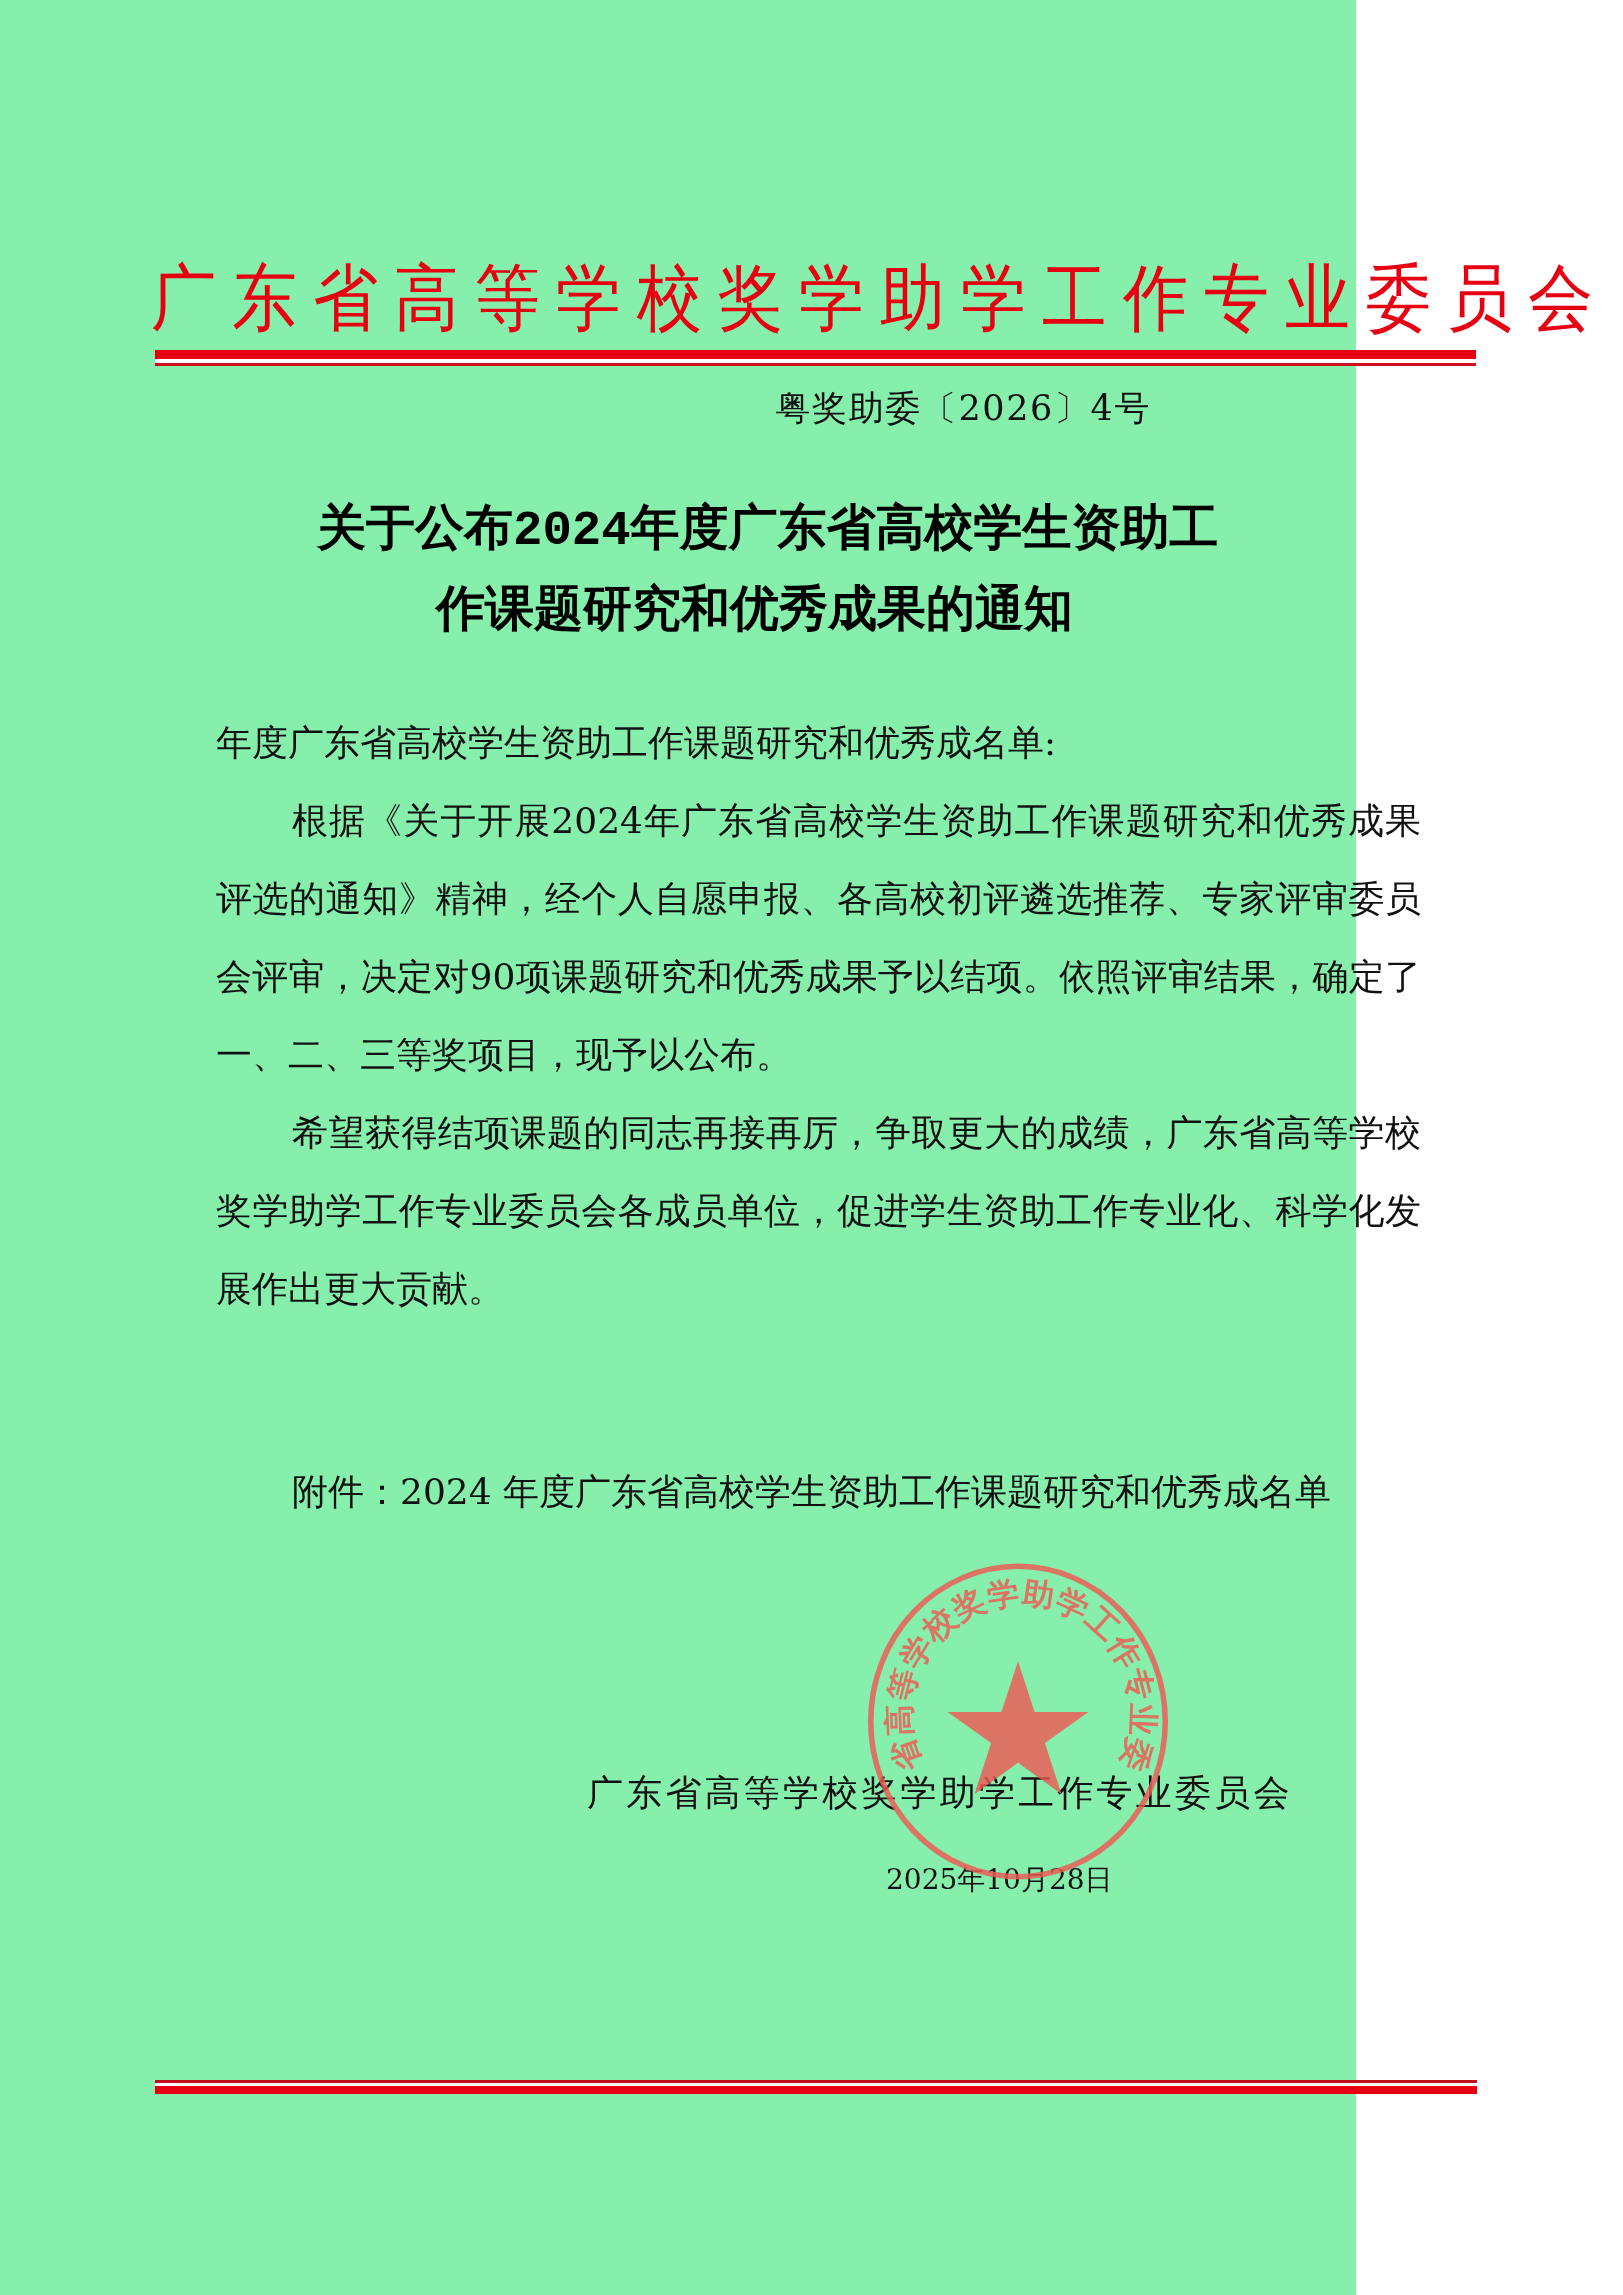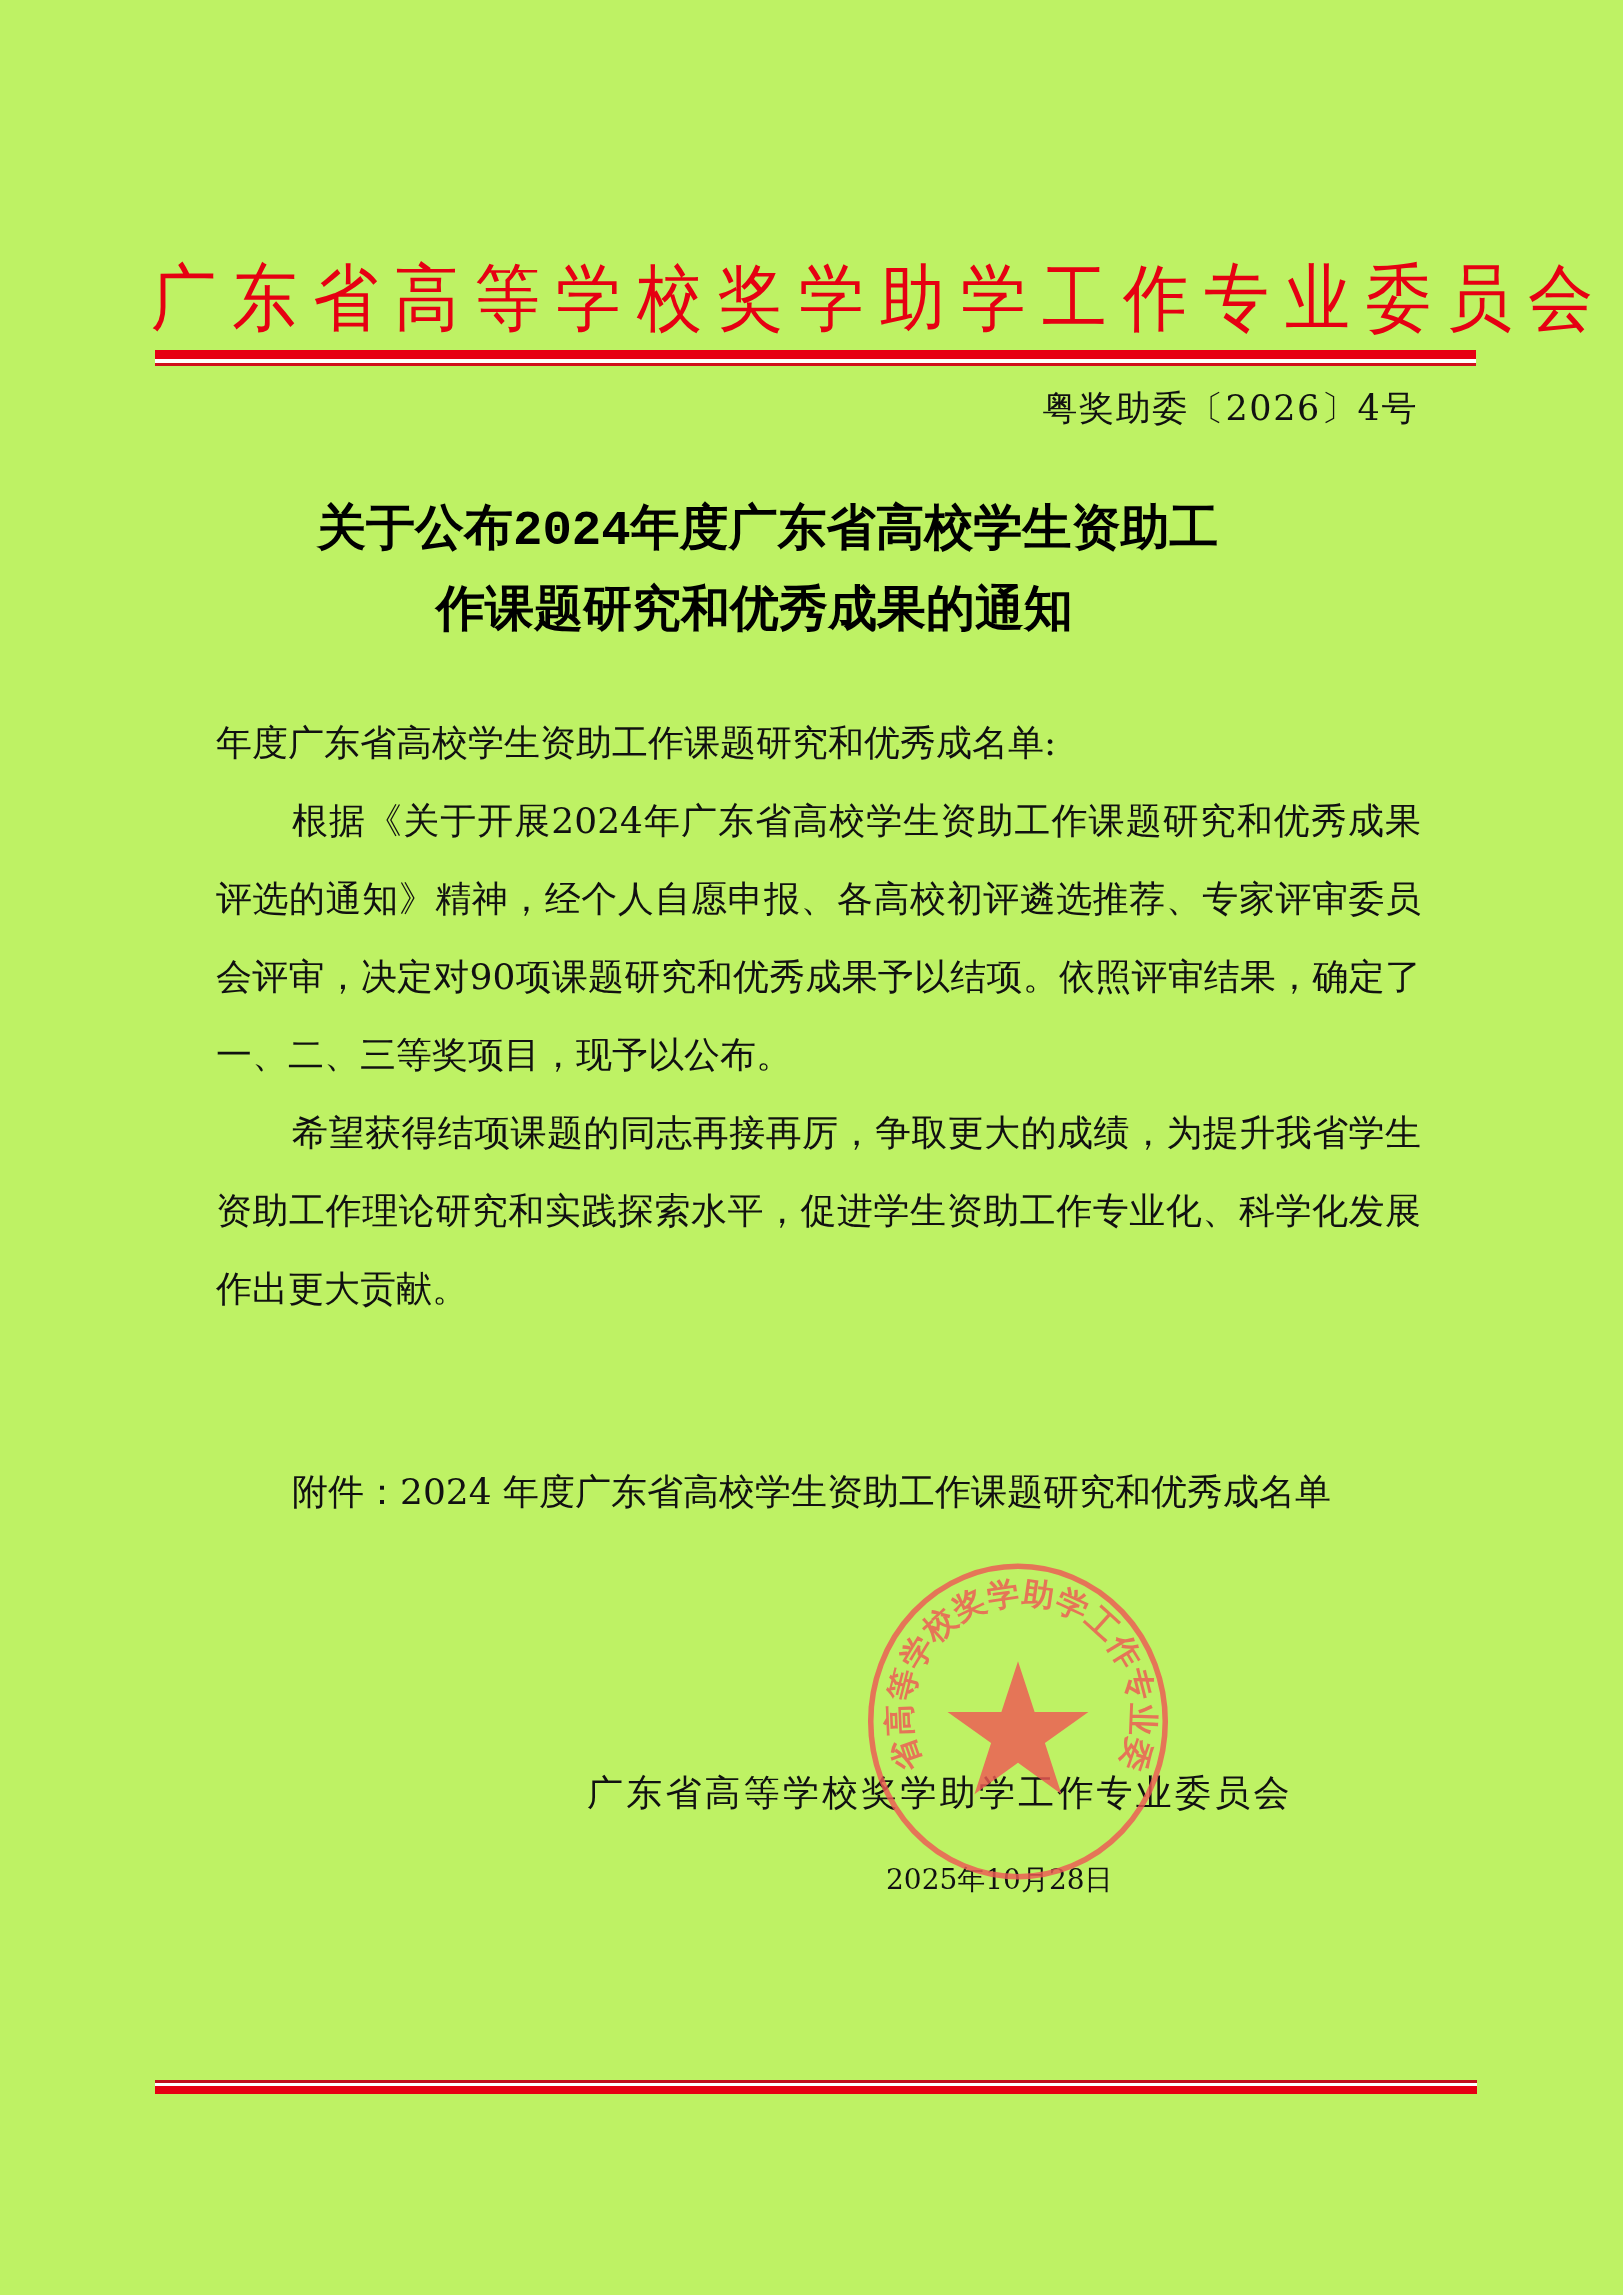--- a/index.html
+++ b/index.html
@@ -11,22 +11,22 @@
       width: 1623px;
       height: 2295px;
       position: relative;
       overflow: hidden;
       font-family: "DejaVu Serif", "Liberation Serif", serif;
       color: #111111;
     }
     .page {
       position: absolute;
       left: 0; top: 0;
-      width: 1623px; height: 2295px;
-      background: #bef264;
+      width: 1356px; height: 2295px;
+      background: #86efac;
     }
     .org-header {
       position: absolute;
       left: 151px;
       top: 254px;
       width: 1332px;
       text-align: center;
       font-family: "DejaVu Sans", "Liberation Sans", sans-serif;
       font-size: 65px;
       letter-spacing: 16px;
@@ -160,21 +160,21 @@
   <div class="doc-number">粤奖助委〔2026〕4号</div>
 
   <div class="doc-title">
     <span class="line1">关于公布2024年度广东省高校学生资助工</span>
     <span class="line2">作课题研究和优秀成果的通知</span>
   </div>
 
   <div class="body-text">
     <p class="salutation">年度广东省高校学生资助工作课题研究和优秀成名单:</p>
     <p class="indent">根据《关于开展2024年广东省高校学生资助工作课题研究和优秀成果评选的通知》精神，经个人自愿申报、各高校初评遴选推荐、专家评审委员会评审，决定对90项课题研究和优秀成果予以结项。依照评审结果，确定了一、二、三等奖项目，现予以公布。</p>
-    <p class="indent">希望获得结项课题的同志再接再厉，争取更大的成绩，为提升我省学生资助工作理论研究和实践探索水平，促进学生资助工作专业化、科学化发展作出更大贡献。</p>
+    <p class="indent">希望获得结项课题的同志再接再厉，争取更大的成绩，广东省高等学校奖学助学工作专业委员会各成员单位，促进学生资助工作专业化、科学化发展作出更大贡献。</p>
   </div>
 
   <div class="attachment">
     <p>附件：2024 年度广东省高校学生资助工作课题研究和优秀成名单</p>
   </div>
 
   <div class="signature">广东省高等学校奖学助学工作专业委员会</div>
   <div class="sign-date">2025年10月28日</div>
 
   <svg class="seal" viewBox="0 0 394 408" xmlns="http://www.w3.org/2000/svg">

